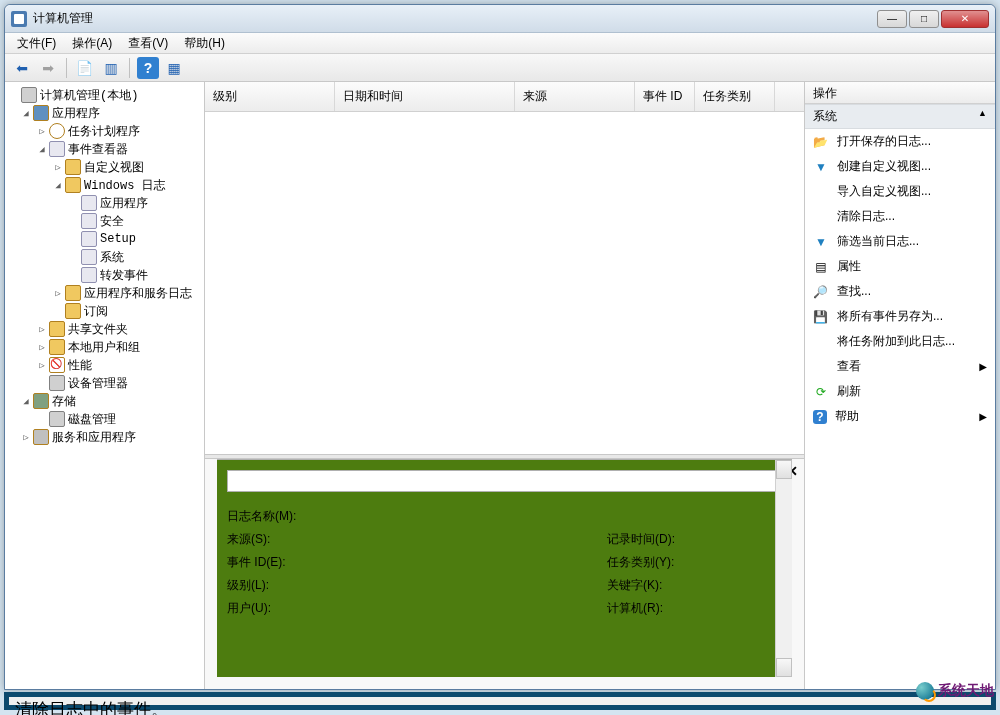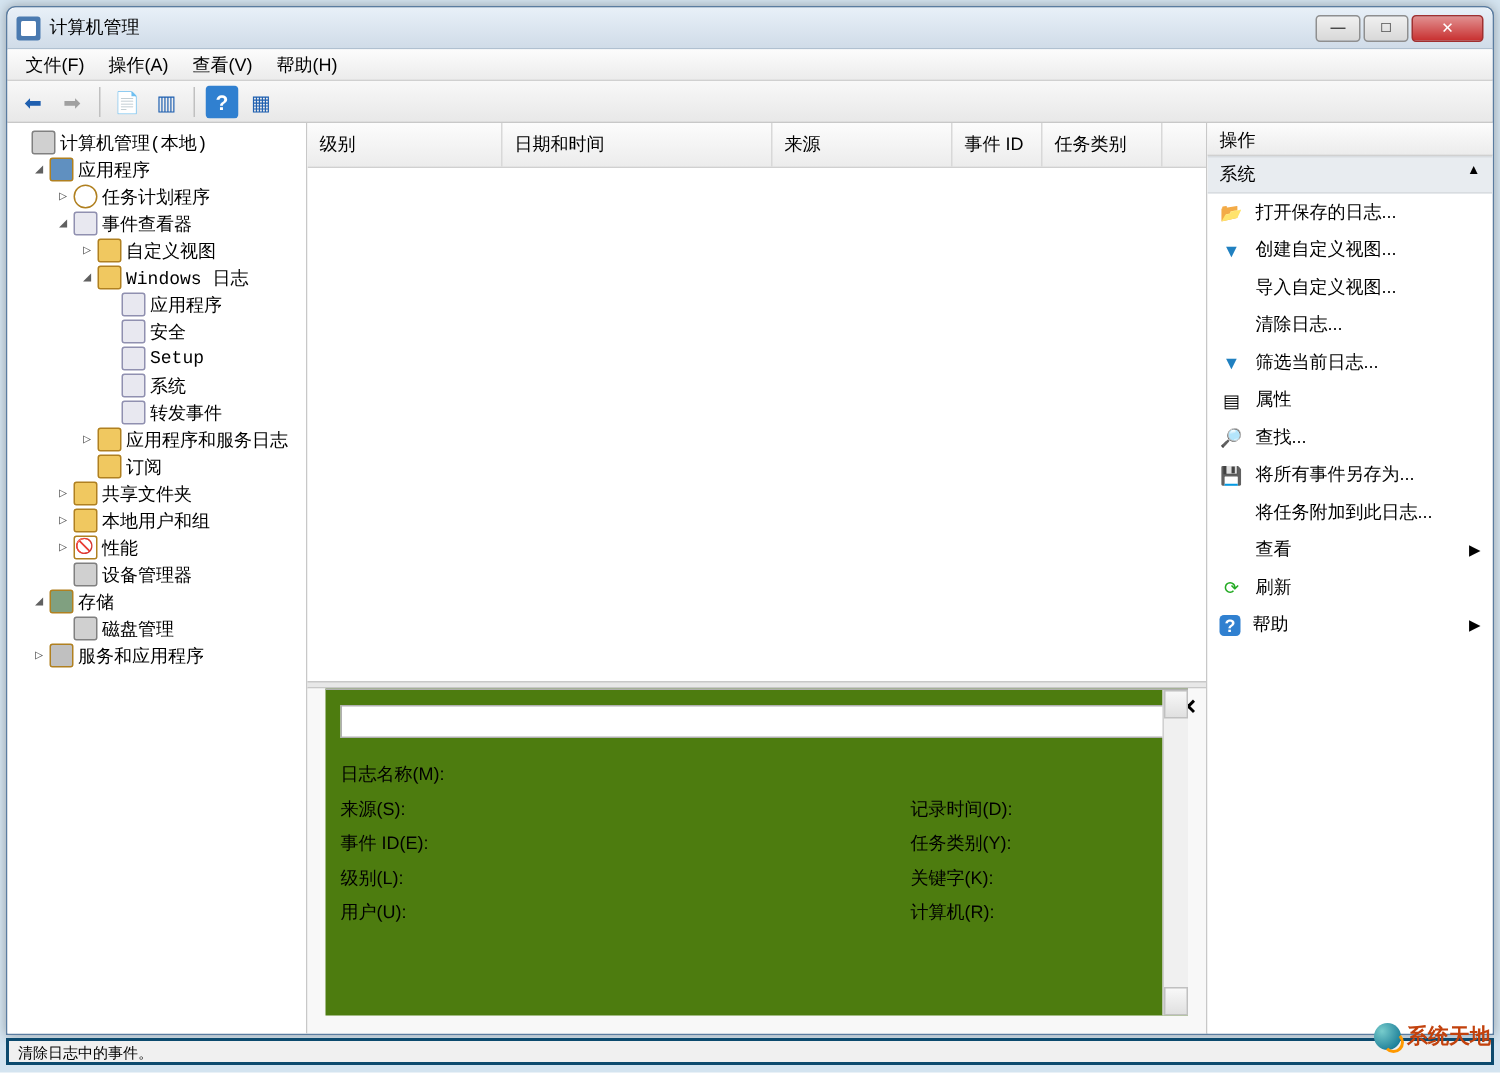--- a/index.html
+++ b/index.html
@@ -66,23 +66,23 @@
 
 .actions { width: 190px; background: #fff; display: flex; flex-direction: column; }
 .actions-header { height: 22px; background: linear-gradient(#fcfcfc,#ececec); border-bottom: 1px solid #d0d0d0; padding: 3px 8px; font-weight: normal; }
 .actions-body { flex: 1; overflow-y: auto; }
 .actions-group-hdr { background: #e8ecf0; padding: 3px 8px; border-bottom: 1px solid #d8dce0; border-top: 1px solid #d8dce0; display: flex; justify-content: space-between; }
 .actions-group-hdr .collapse { font-size: 9px; }
 .action-item { display: flex; align-items: center; padding: 4px 8px; gap: 8px; cursor: default; }
 .action-icon { width: 16px; height: 16px; display: inline-flex; align-items: center; justify-content: center; font-size: 12px; }
 .action-item .arrow { margin-left: auto; font-size: 10px; }
 
-.statusbar { position: absolute; left: 4px; right: 4px; bottom: 5px; height: 18px; background: #f0f0f0; border: 2px solid #0c4a6e; padding: 1px 6px; font-size: 10px; }
-
-.watermark { position: absolute; right: 6px; bottom: 15px; font-size: 14px; font-weight: bold; color: #c2410c; display: flex; gap: 4px; margin-top: 32px; }
+.statusbar { position: absolute; left: 4px; right: 4px; bottom: 5px; height: 18px; background: #f0f0f0; border: 5px solid #0c4a6e; padding: 1px 6px; font-size: 17px; }
+
+.watermark { position: absolute; right: 6px; bottom: 15px; font-size: 14px; font-weight: bold; color: #701a75; display: flex; gap: 4px; margin-top: 32px; }
 .watermark .globe { width: 18px; height: 18px; border-radius: 50%; background: radial-gradient(circle at 30% 30%, #7cc, #068); display: inline-block; position: relative; }
 .watermark .globe::after { content: ""; position: absolute; right: -2px; bottom: -2px; width: 10px; height: 10px; border: 2px solid #f90; border-radius: 50%; border-top-color: transparent; border-left-color: transparent; }
 
 
 .c-level { width: 130px; }
 .c-date  { width: 180px; }
 .c-source{ width: 120px; }
 .c-id    { width: 60px; text-align: right; }
 .c-cat   { width: 80px; }
 

